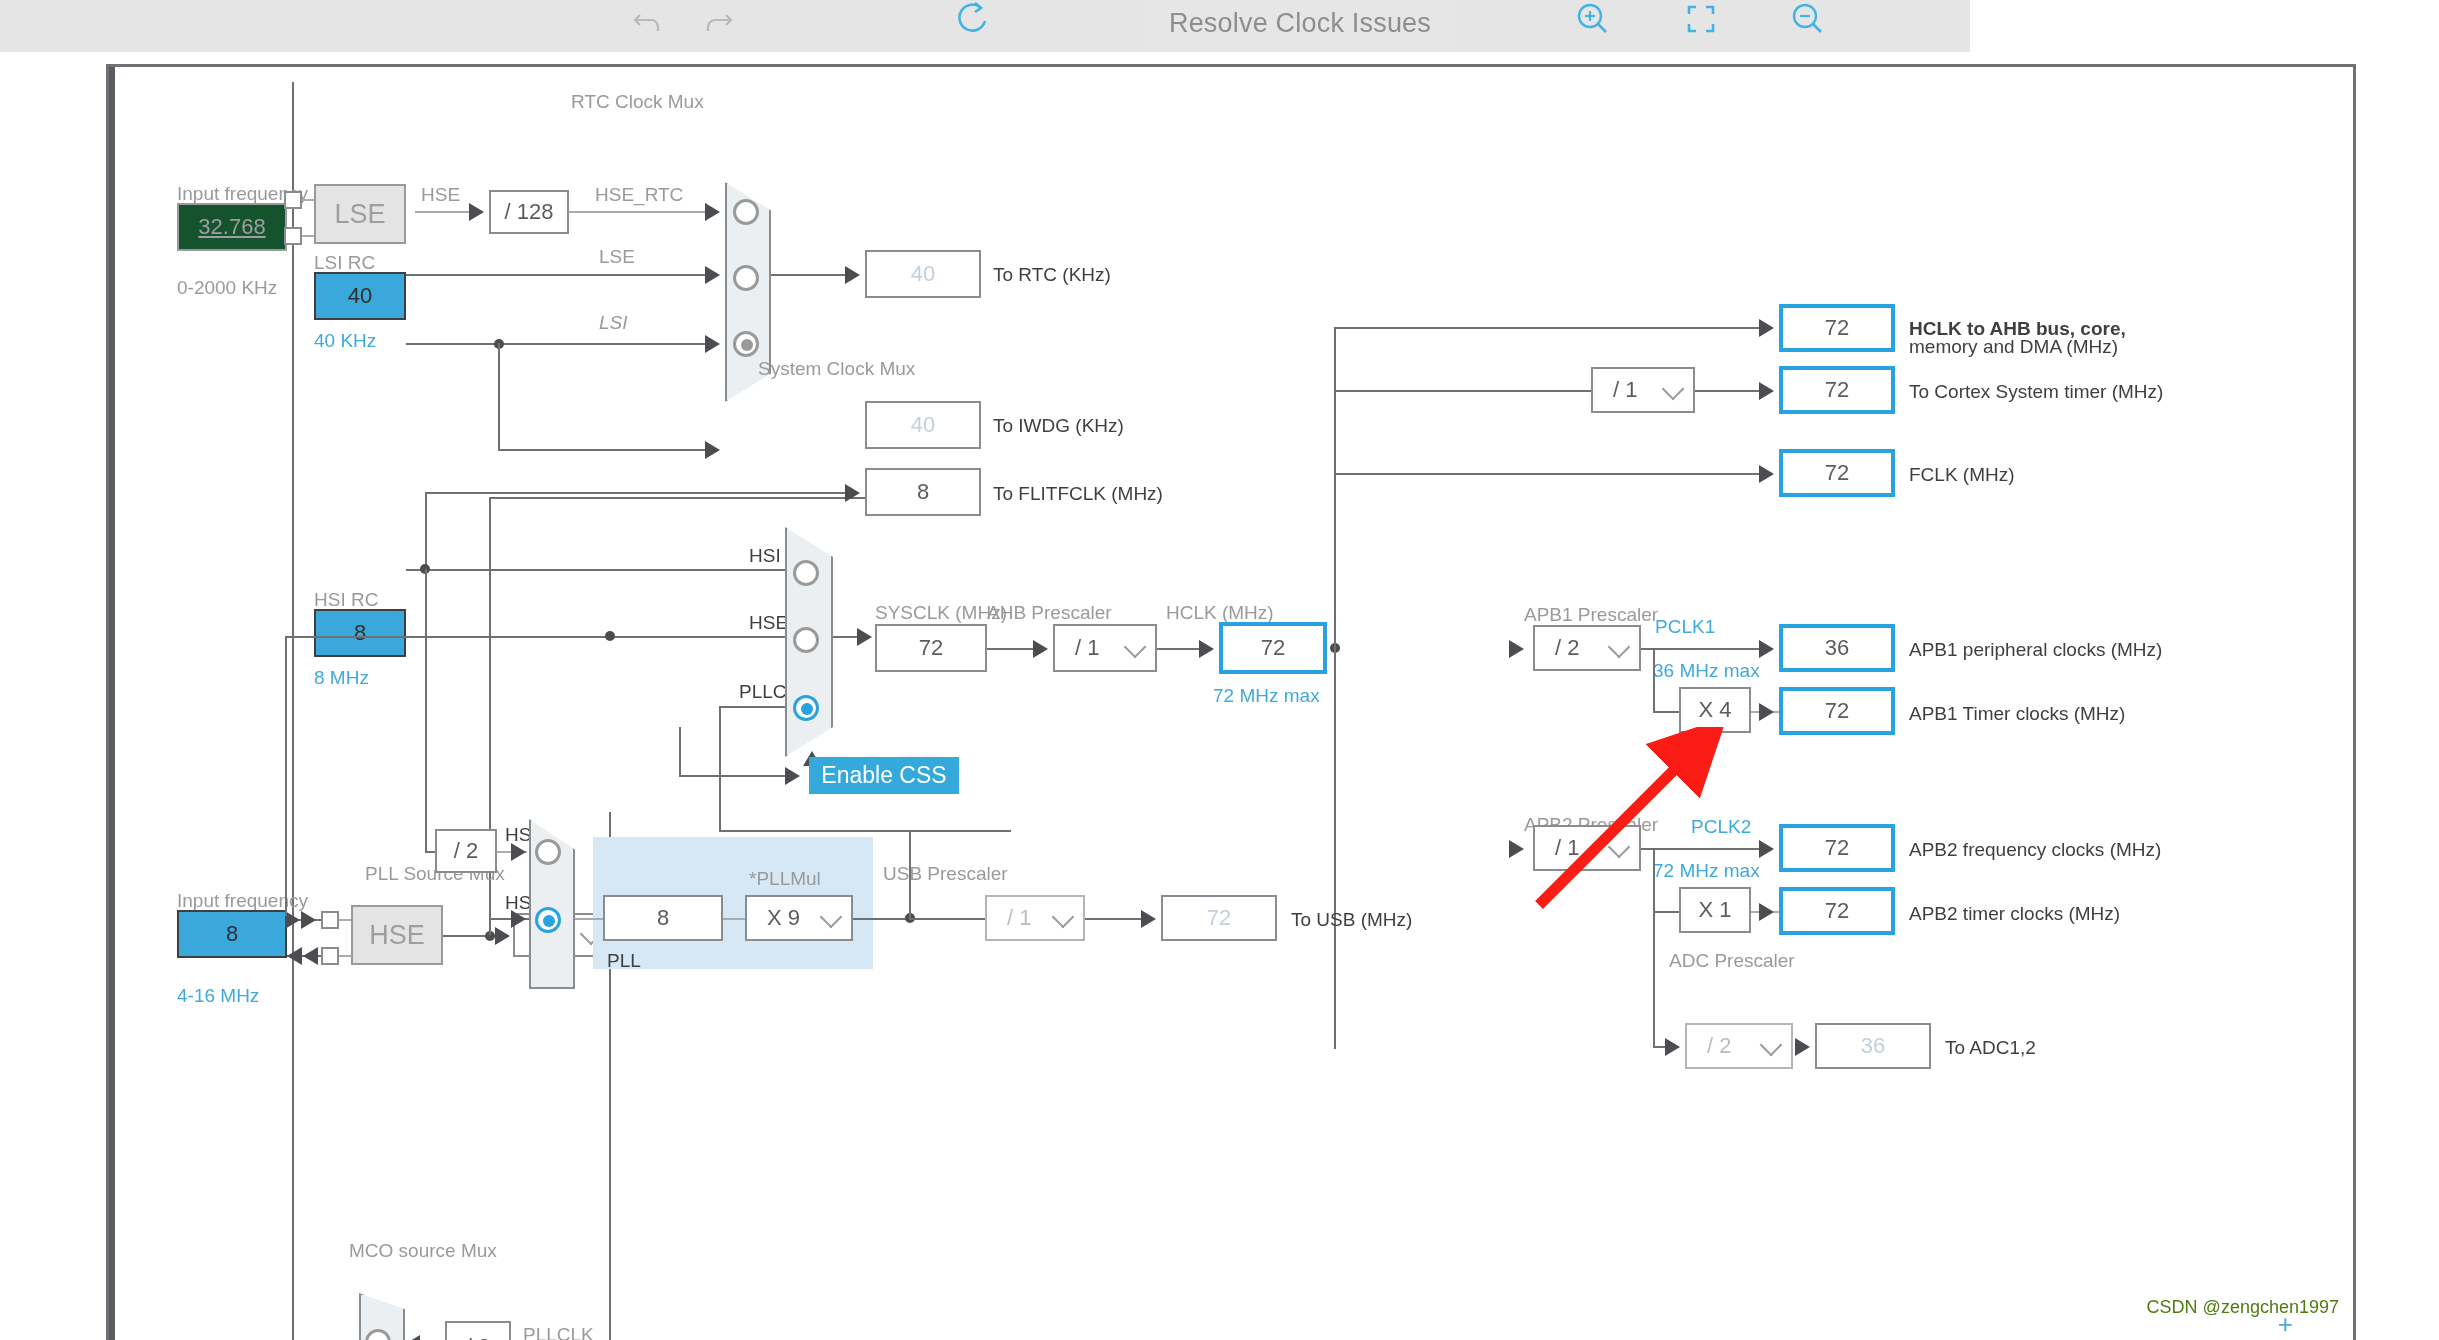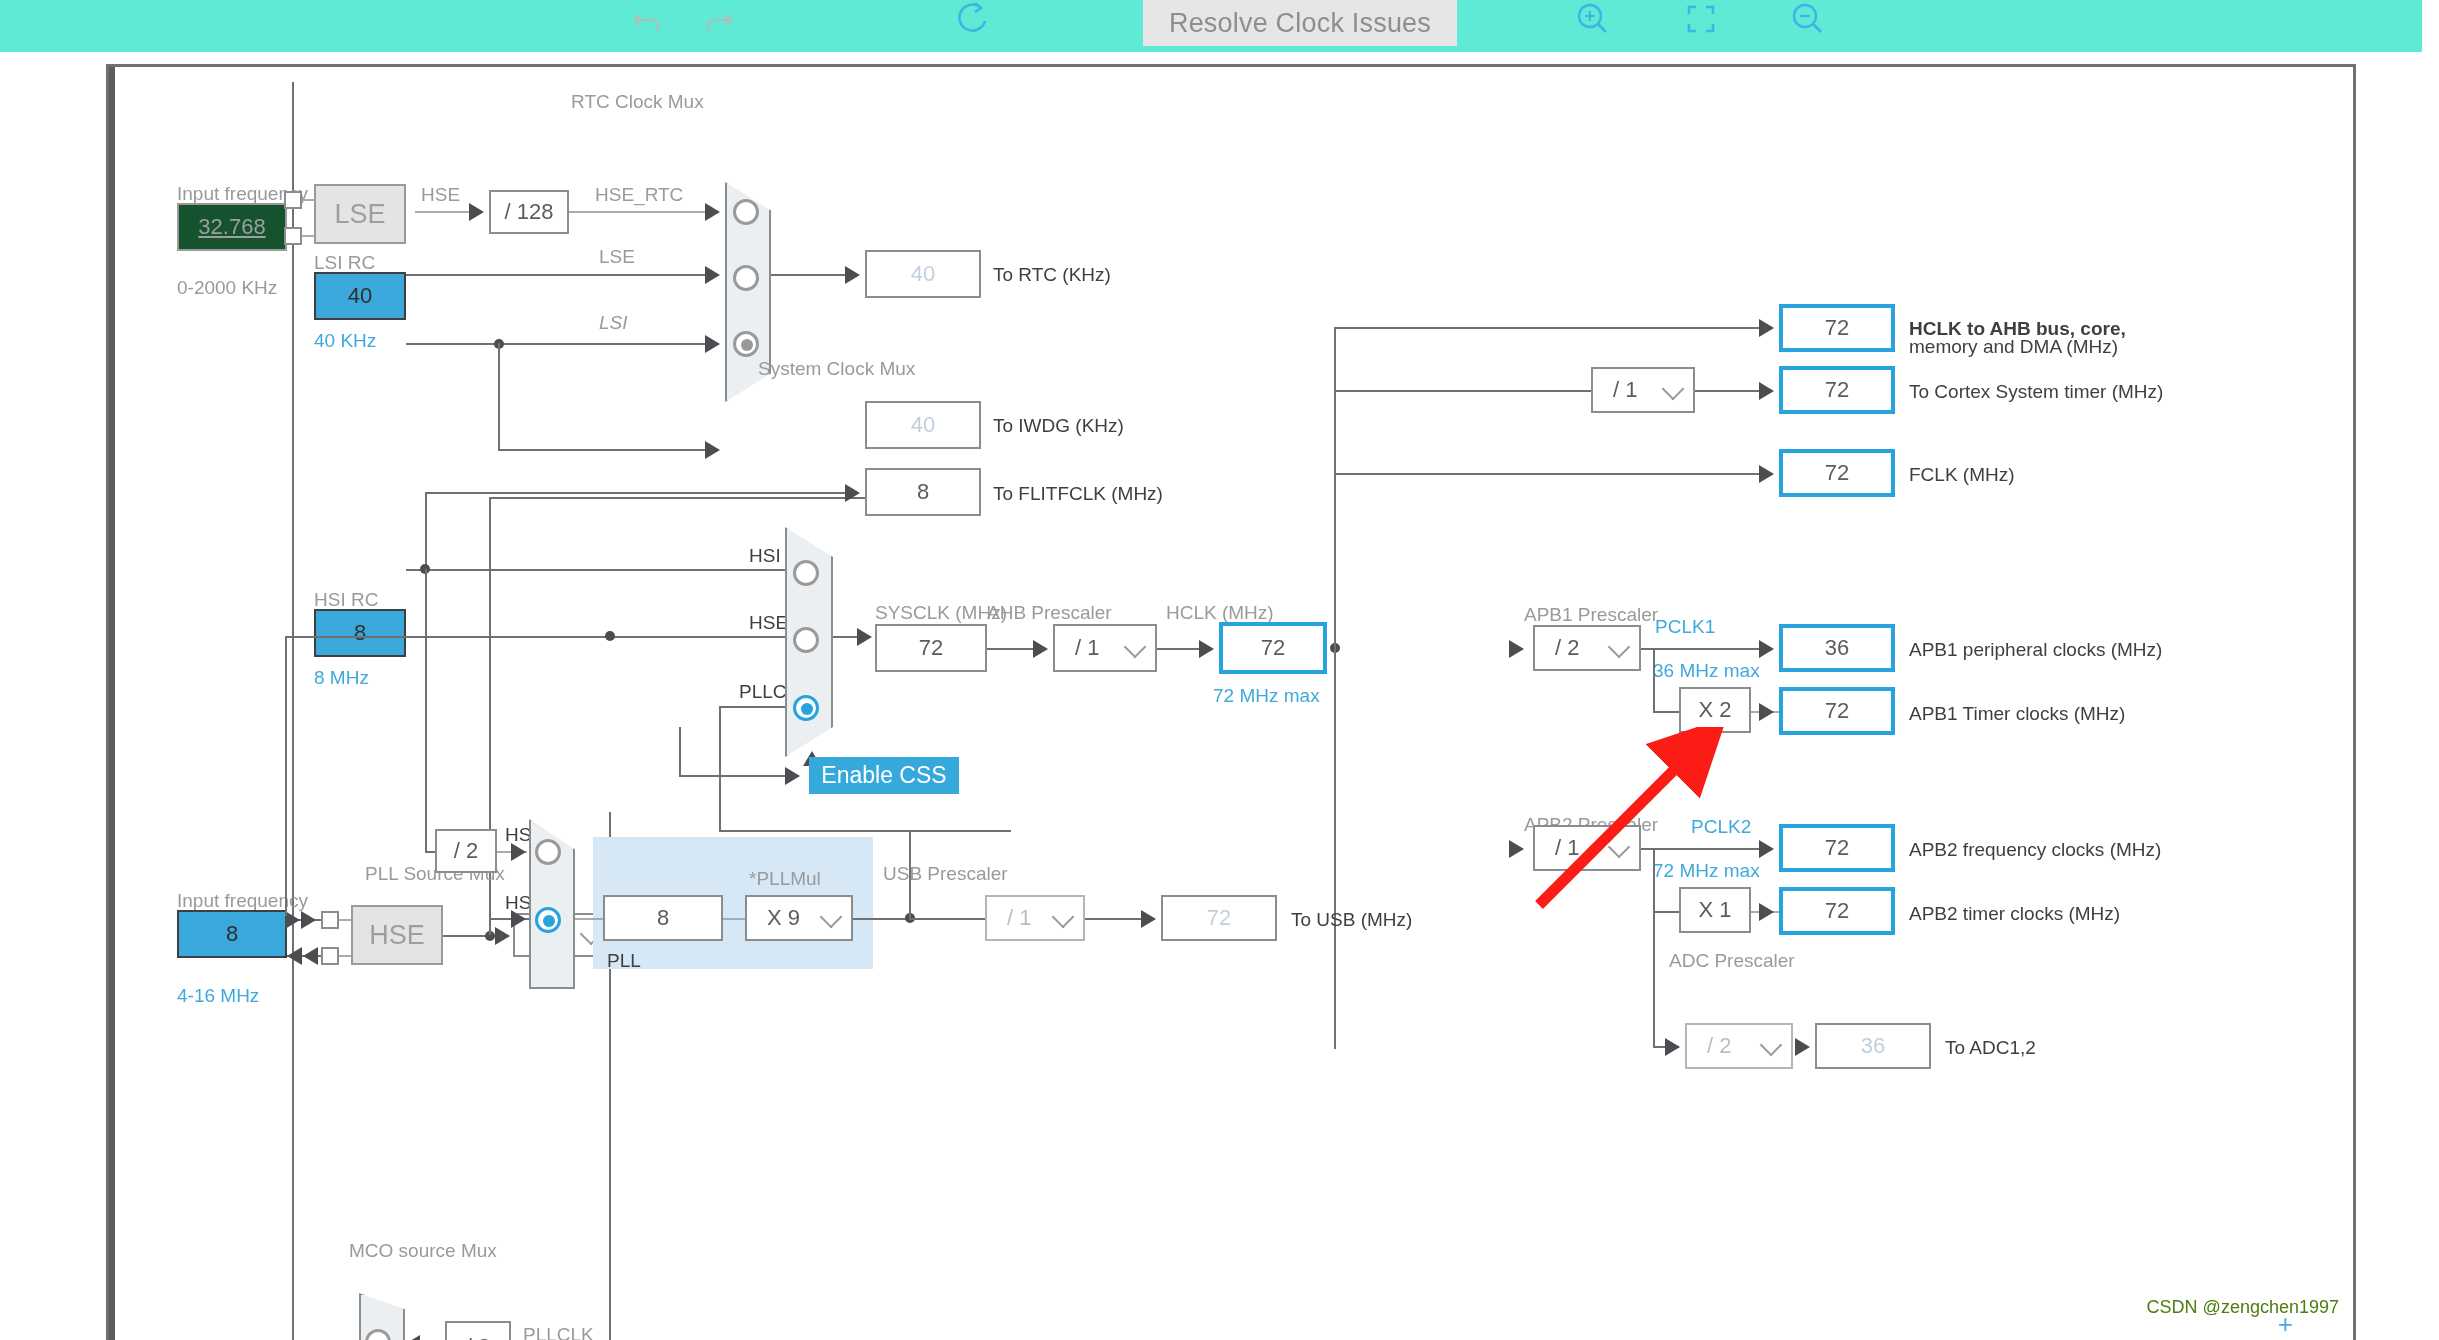--- a/index.html
+++ b/index.html
@@ -12,22 +12,22 @@
     position: relative;
     width: 2439px;
     height: 1340px;
     background: #ffffff;
     overflow: hidden;
   }
 
   
   #toolbar {
     position: absolute; left: 0; top: 0;
-    width: 2422px; height: 52px;
-    background: #5eead4;
+    width: 1970px; height: 52px;
+    background: #e5e5e5;
   }
   .tb-icon {
     position: absolute;
     display: flex; align-items: center; justify-content: center;
     width: 46px; height: 46px;
     cursor: pointer;
   }
   .tb-icon svg { display: block; }
   #resolve-btn {
     position: absolute;
@@ -460,21 +460,21 @@
     </div>
     <div class="lbl blue" style="left:1546px; top:550px;">PCLK1</div>
     <div class="wh" style="left:1532px; top:581px; width:124px;"></div>
     <div class="arw" style="left:1650px; top:573px;"></div>
     <div class="lbl blue" style="left:1544px; top:594px;">36 MHz max</div>
     <div class="vbox hl" style="left:1670px; top:557px; width:116px; height:48px;">36</div>
     <div class="lbl dark" style="left:1800px; top:573px;">APB1 peripheral clocks (MHz)</div>
 
     <div class="wv" style="left:1544px; top:581px; height:65px;"></div>
     <div class="wh" style="left:1544px; top:644px; width:28px;"></div>
-    <div class="sbox" style="left:1570px; top:620px; width:72px; height:46px;">X 2</div>
+    <div class="sbox" style="left:1570px; top:620px; width:72px; height:46px;">X 4</div>
     <div class="wh lt" style="left:1642px; top:644px; width:28px;"></div>
     <div class="arw" style="left:1650px; top:636px;"></div>
     <div class="vbox hl" style="left:1670px; top:620px; width:116px; height:48px;">72</div>
     <div class="lbl dark" style="left:1800px; top:637px;">APB1 Timer clocks (MHz)</div>
 
     <div class="lbl" style="left:1415px; top:748px;">APB2 Prescaler</div>
     <div class="arw" style="left:1400px; top:773px;"></div>
     <div class="ddl" style="left:1424px; top:758px; width:108px; height:46px;">
       <span>/ 1</span>
       <span class="chev"></span>

